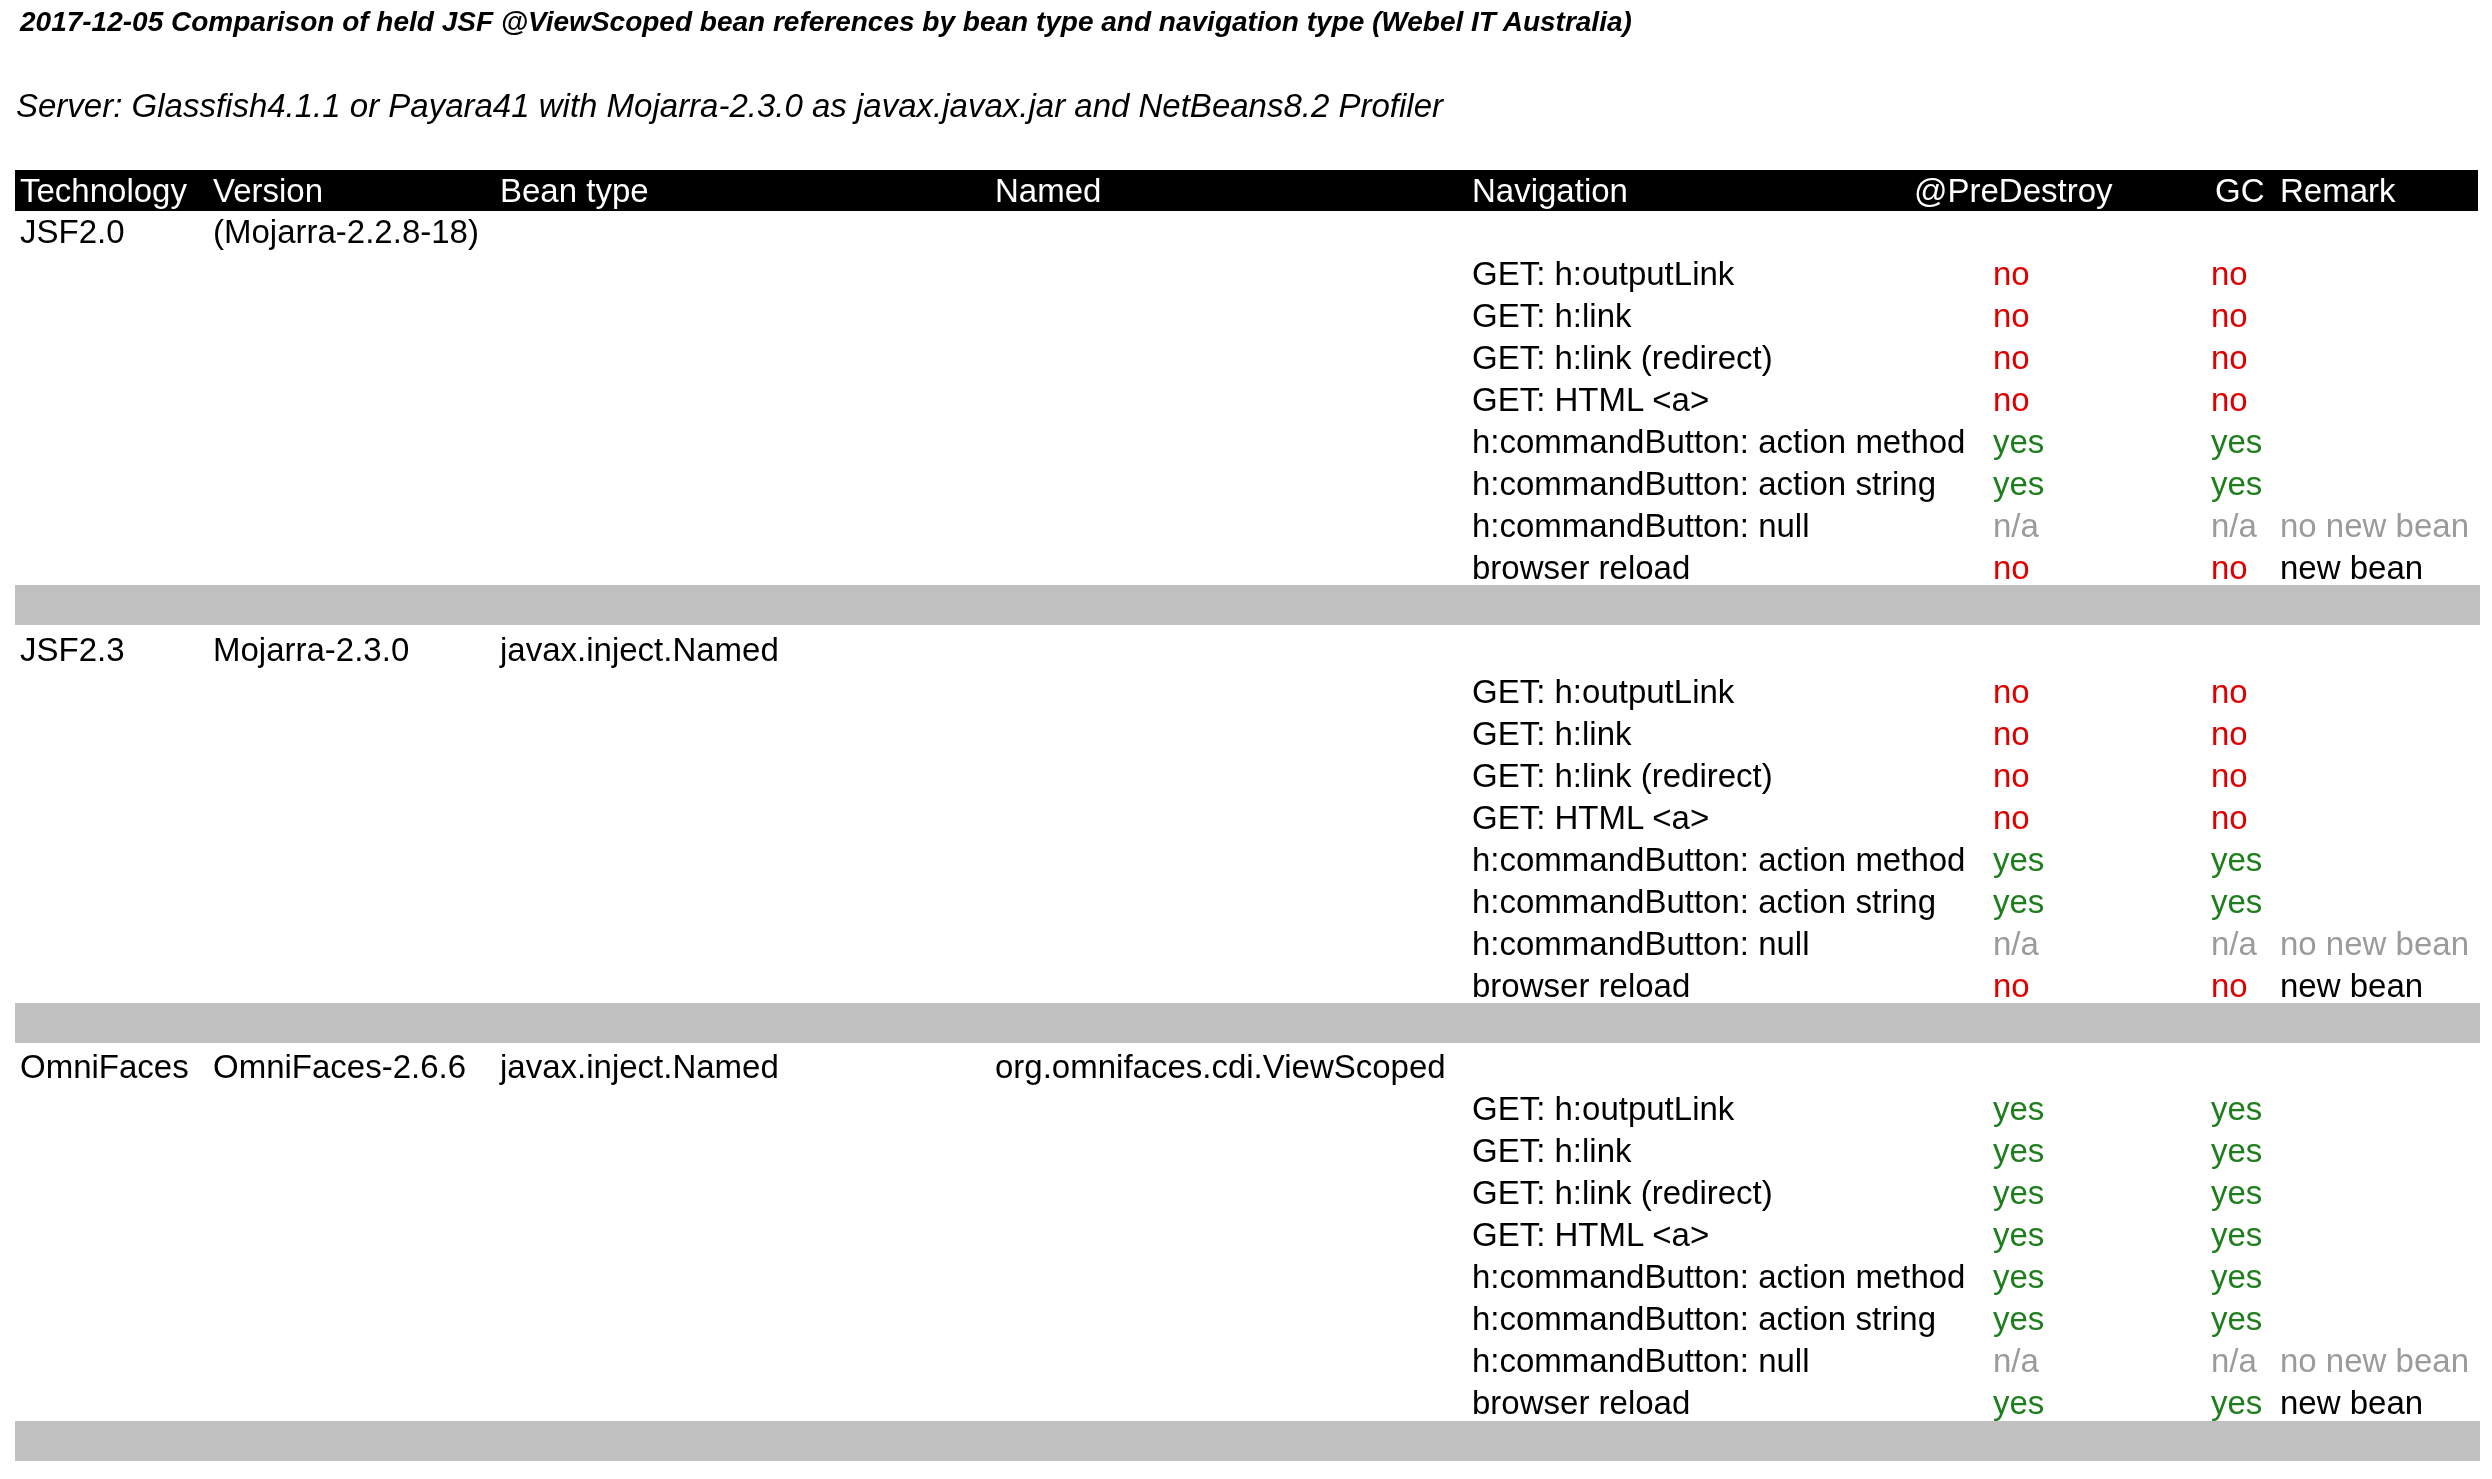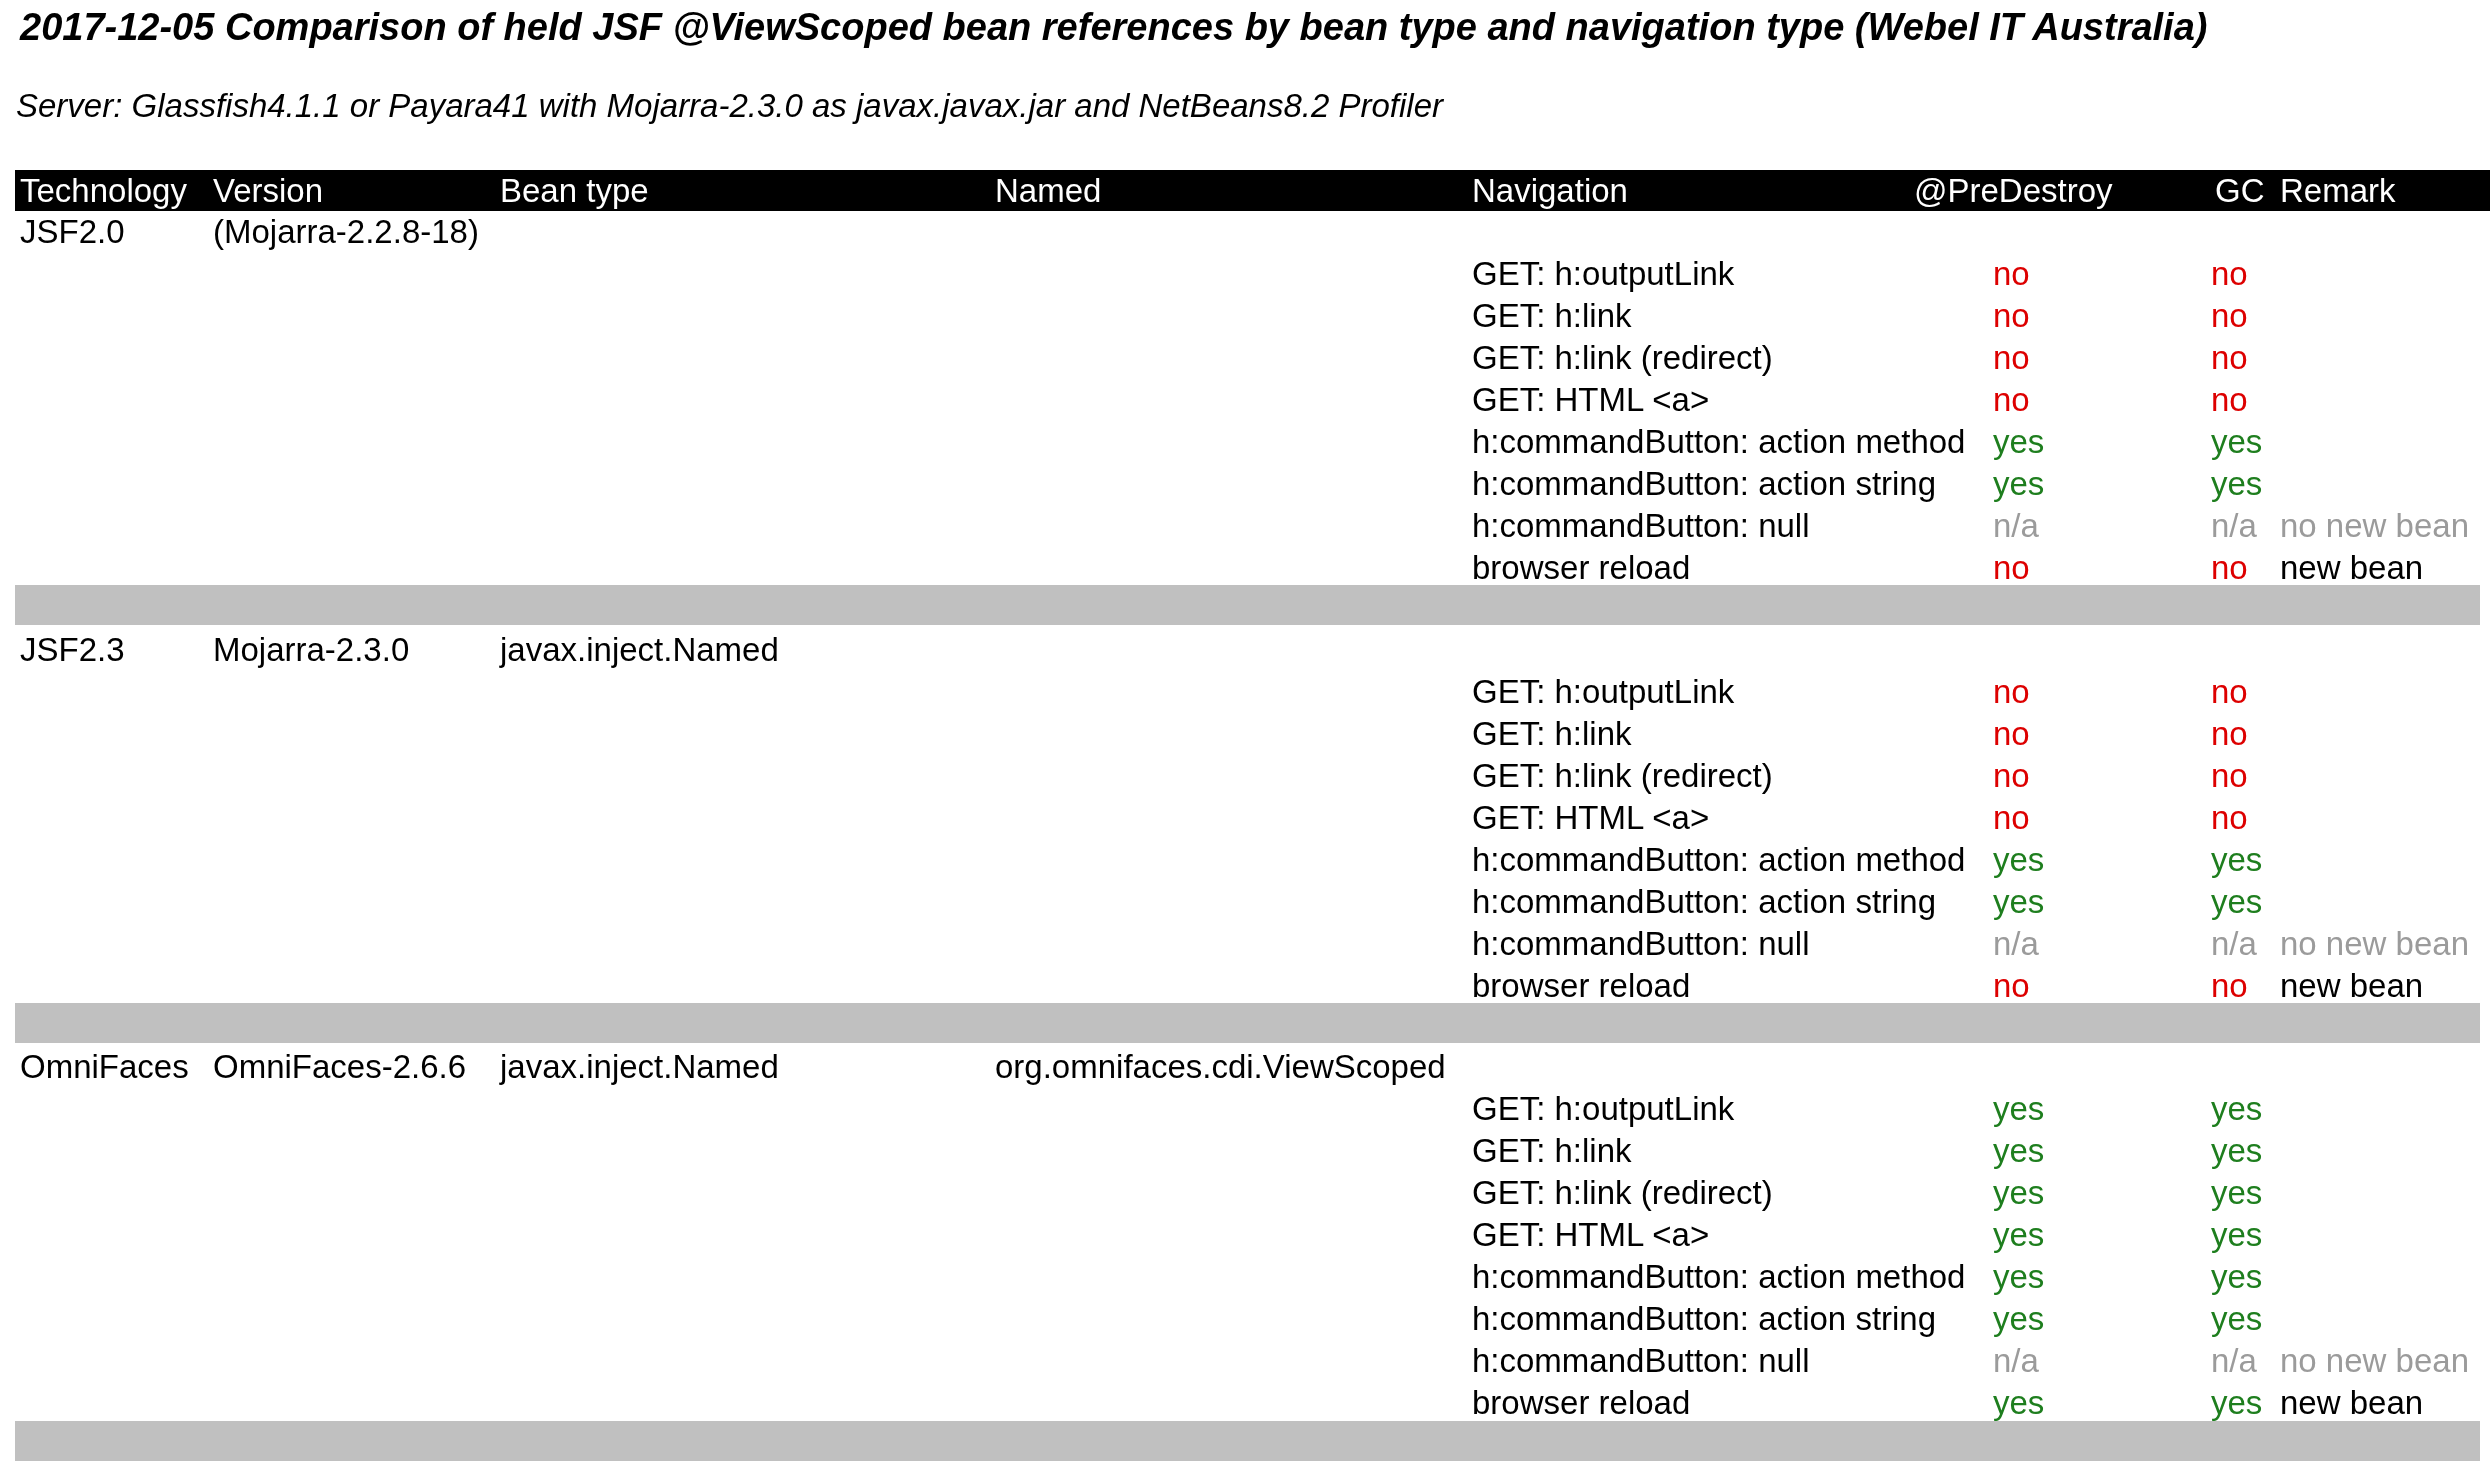--- a/index.html
+++ b/index.html
@@ -6,31 +6,31 @@
   body{
     position:relative;
     width:2493px;height:1479px;
     font-family:"Liberation Sans", sans-serif;
     font-size:33px;color:#000;
     overflow:hidden;
   }
   .abs{position:absolute;}
   .title{
     left:20px;top:6px;
-    font-size:38px;font-weight:bold;font-style:italic;
+    font-size:28px;font-weight:bold;font-style:italic;
     white-space:nowrap;
   }
   .subtitle{
     left:16px;top:87px;
     font-size:33px;font-style:italic;
     white-space:nowrap;
   }
   .header-bar{
     left:15px;top:170px;width:2463px;height:41px;
-    background:#000;color:#fff;padding-left:12px;
+    background:#000;color:#fff;
   }
   .header-bar span{
     position:absolute;top:0;line-height:41px;white-space:nowrap;
   }
   .ht{left:5px}.hv{left:198px}.hb{left:485px}.hs{left:980px}
   .hn{left:1457px}.hp{left:1899px}.hg{left:2200px}.hr{left:2265px}
 
   .section{position:absolute;left:0;width:2493px;}
   .sec1{top:211px}.sec2{top:629px}.sec3{top:1046px}
   .row{position:relative;height:42px;width:2493px;}

